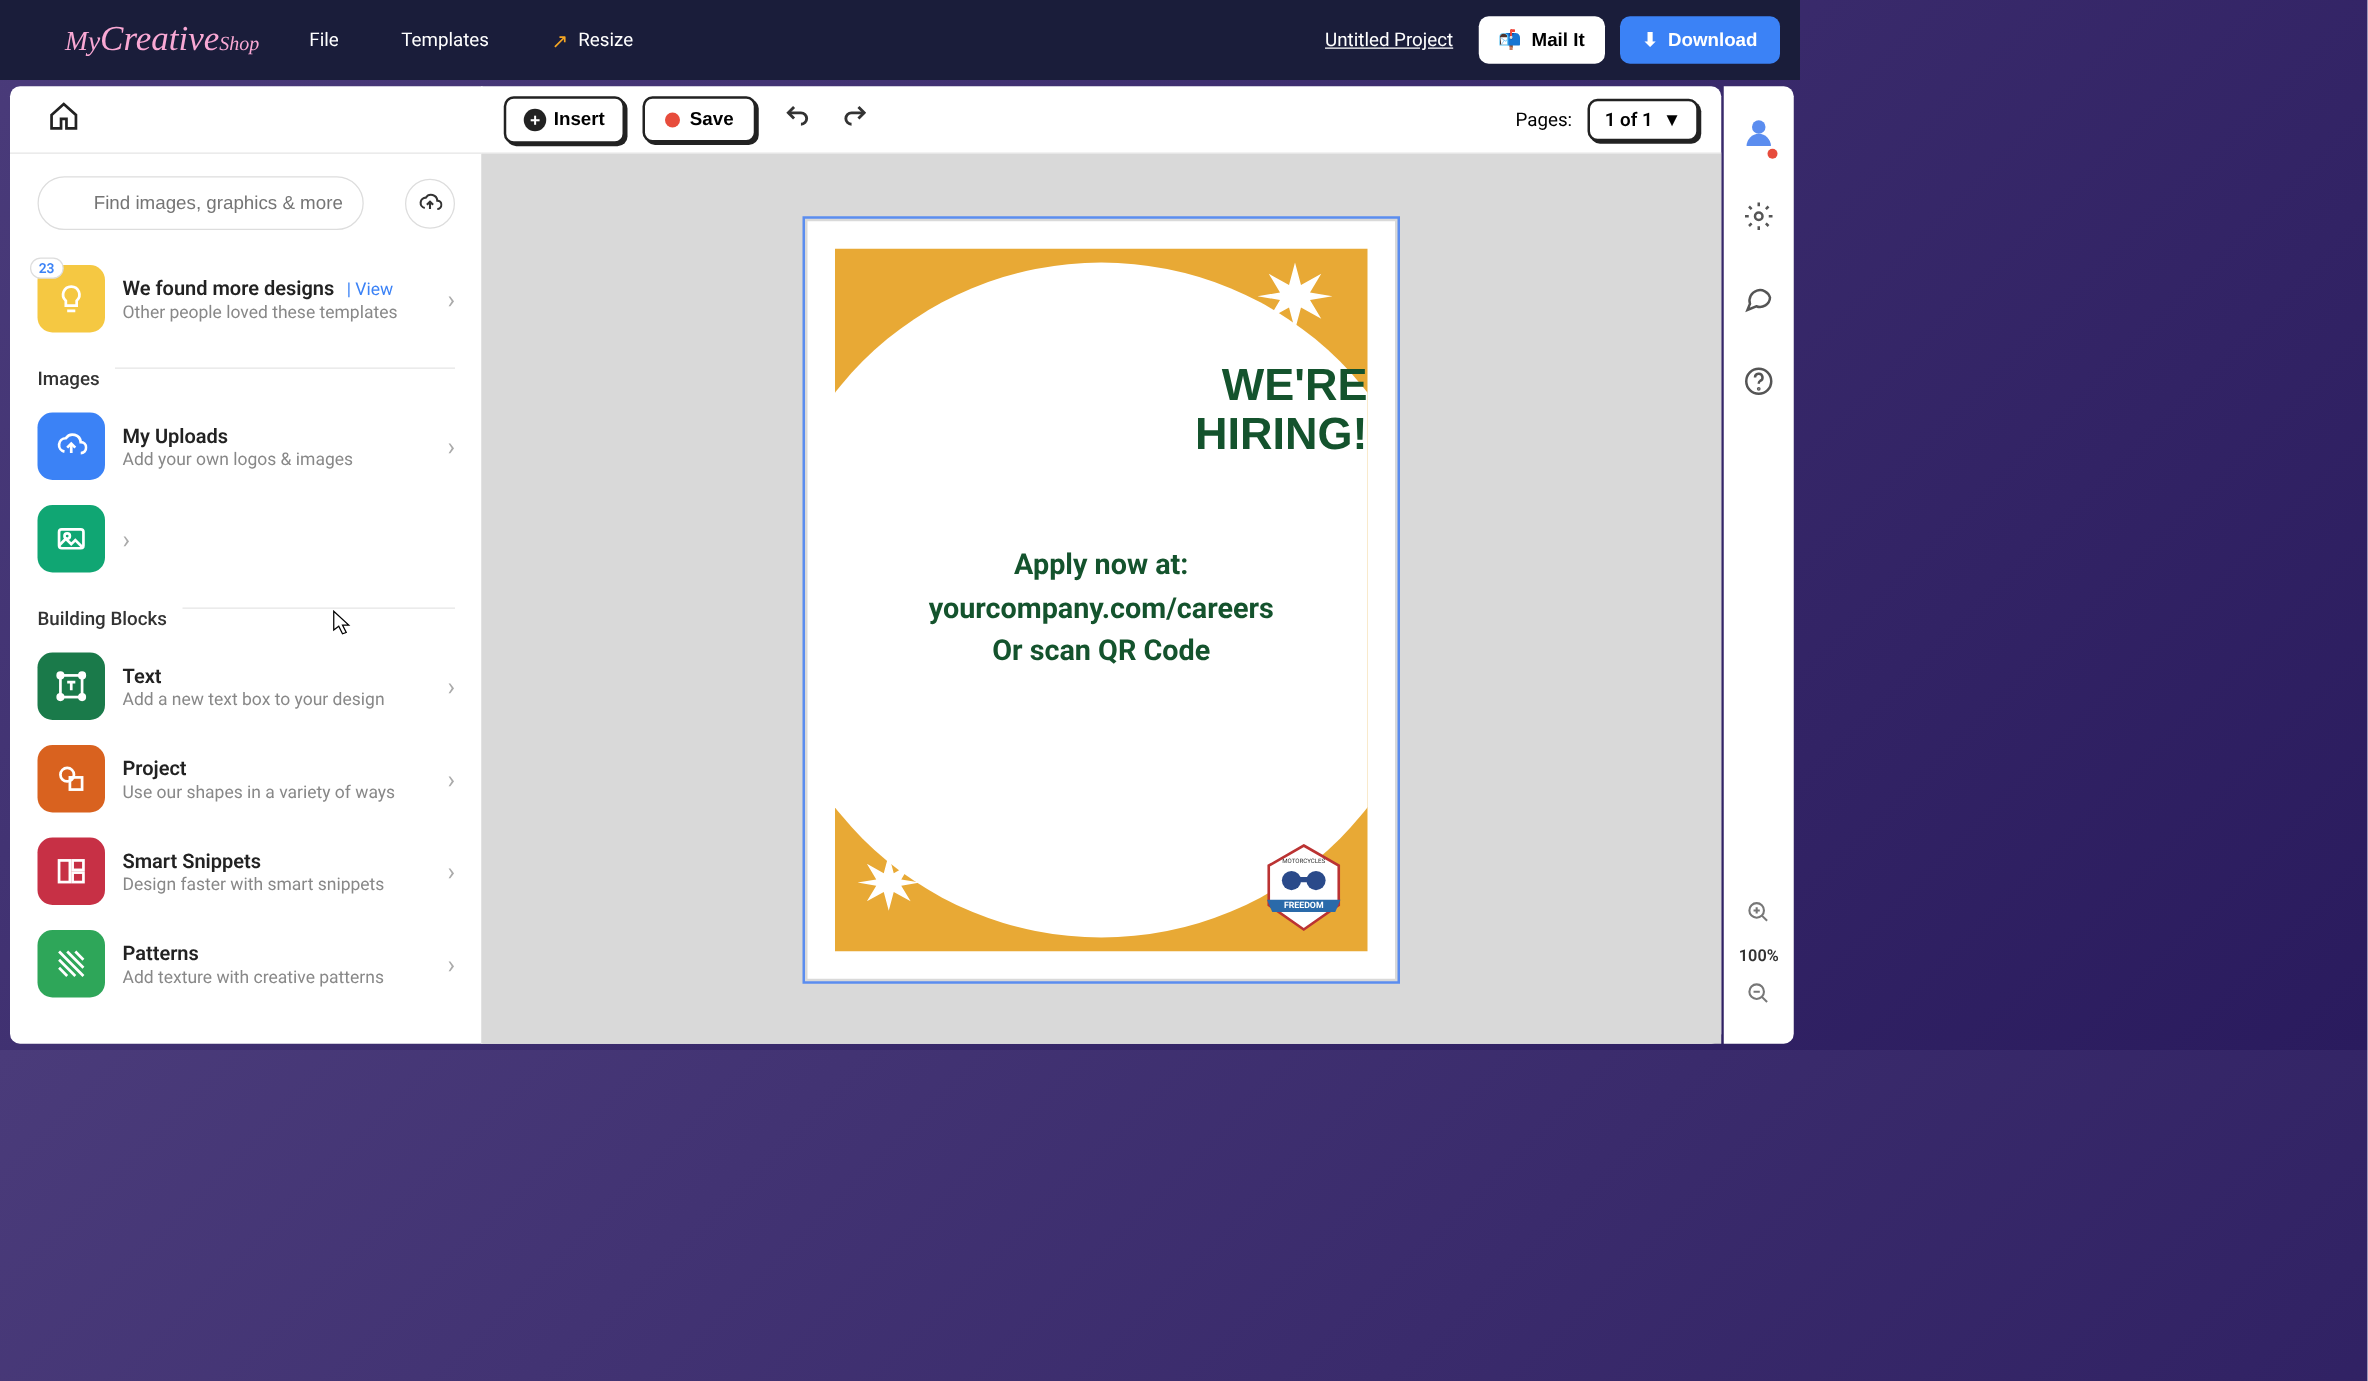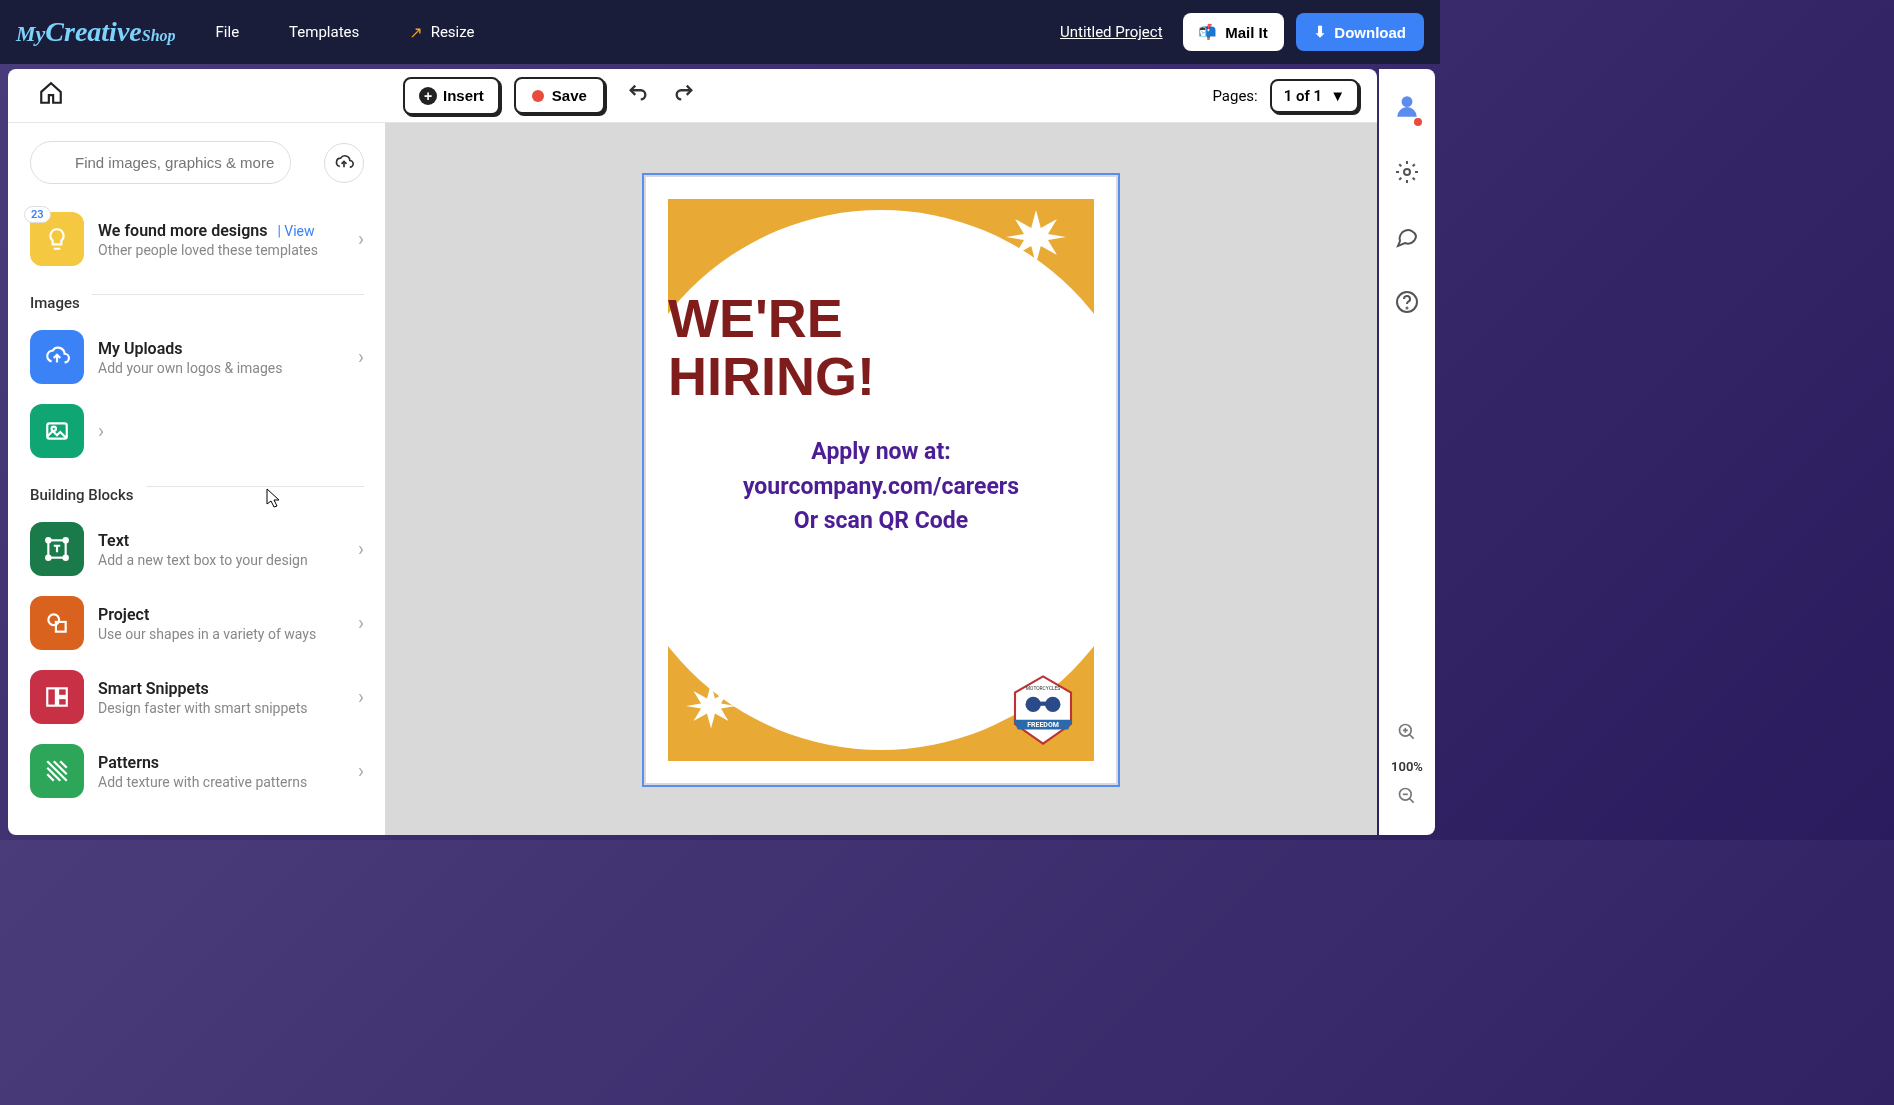--- a/index.html
+++ b/index.html
@@ -1,18 +1,18 @@
 <!DOCTYPE html>
 <html><head>
 <meta charset="utf-8">
 <style>
 * { box-sizing: border-box; margin: 0; padding: 0; }
 body { font-family: -apple-system, BlinkMacSystemFont, 'Segoe UI', Roboto, sans-serif; background: linear-gradient(135deg, #4a3b7a 0%, #2a1b5e 100%); width: 1440px; height: 840px; overflow: hidden; }
 .header { height: 64px; background: #1a1d3a; display: flex; align-items: center; padding: 0 16px; }
-.logo { font-family: 'Brush Script MT', cursive; color: #7dd3fc; font-size: 22px; font-weight: bold; font-style: italic; margin-right: 40px; }
+.logo { font-family: 'Brush Script MT', cursive; color: #f9a8d4; font-size: 22px; font-weight: normal; font-style: italic; margin-right: 40px; margin-left: 36px; }
 .menu-item { color: #fff; font-size: 15px; margin-right: 50px; cursor: pointer; }
 .resize-item { display: flex; align-items: center; gap: 8px; }
 .resize-icon { color: #f5a623; font-size: 16px; }
 .spacer { flex: 1; }
 .project-name { color: #fff; font-size: 15px; text-decoration: underline; margin-right: 20px; }
 .btn-mail { background: #fff; border: none; border-radius: 8px; padding: 10px 16px; font-size: 15px; font-weight: 600; display: flex; align-items: center; gap: 8px; cursor: pointer; margin-right: 12px; }
 .btn-download { background: #3b82f6; color: #fff; border: none; border-radius: 8px; padding: 10px 18px; font-size: 15px; font-weight: 600; display: flex; align-items: center; gap: 8px; cursor: pointer; }
 .main-body { display: flex; height: 776px; padding: 5px 5px 5px 8px; gap: 0; }
 .sidebar { width: 378px; background: #fff; border-radius: 8px 0 0 8px; display: flex; flex-direction: column; overflow: hidden; }
 .home-row { height: 54px; border-bottom: 1px solid #e5e5e5; display: flex; align-items: center; padding: 0 30px; }
@@ -47,22 +47,22 @@
 .pages-label { font-size: 15px; font-weight: 400; margin-right: 12px; }
 .pages-dropdown { border: 2px solid #222; background: #fff; border-radius: 8px; padding: 6px 12px; font-weight: 600; display: flex; align-items: center; gap: 8px; cursor: pointer; box-shadow: 2px 2px 0 #222; font-size: 15px; }
 .canvas-scroll { flex: 1; overflow: auto; background: #d9d9d9; position: relative; display: flex; align-items: flex-start; justify-content: center; padding-top: 50px; }
 .canvas-scroll::-webkit-scrollbar { width: 14px; }
 .canvas-scroll::-webkit-scrollbar-thumb { background: #bbb; }
 .canvas-scroll::-webkit-scrollbar-track { background: #eaeaea; }
 .page-select { border: 2px solid #5b8def; padding: 2px; }
 .page-outer { width: 470px; height: 606px; background: #fff; padding: 22px; }
 .page-inner { width: 100%; height: 100%; background: #e8a935; position: relative; overflow: hidden; }
 .big-circle { position: absolute; width: 540px; height: 540px; background: #fff; border-radius: 50%; left: 50%; top: 50%; transform: translate(-50%, -50%); }
-.headline { position: absolute; left: 0; right: 0; top: 90px; text-align: left; font-size: 54px; font-weight: 800; line-height: 1.08; color: #7f1d1d; font-family: Arial, sans-serif; }
-.subtext { position: absolute; left: 0; right: 0; top: 236px; text-align: center; font-size: 23px; font-weight: 700; color: #4c1d95; line-height: 1.5; }
+.headline { position: absolute; left: 0; right: 0; top: 90px; text-align: right; font-size: 36px; font-weight: 800; line-height: 1.08; color: #14532d; font-family: Arial, sans-serif; }
+.subtext { position: absolute; left: 0; right: 0; top: 236px; text-align: center; font-size: 23px; font-weight: 700; color: #14532d; line-height: 1.5; }
 .star { position: absolute; fill: #fff; }
 .logo-badge { position: absolute; bottom: 16px; right: 16px; width: 70px; height: 70px; }
 .right-rail { width: 56px; background: #fff; border-radius: 0 8px 8px 0; display: flex; flex-direction: column; align-items: center; padding: 24px 0; gap: 36px; margin-left: 2px; position: relative; }
 .rail-icon { font-size: 22px; color: #555; cursor: pointer; }
 .avatar-icon { position: relative; }
 .avatar-dot { position: absolute; bottom: -2px; right: -2px; width: 8px; height: 8px; background: #e74c3c; border-radius: 50%; }
 .zoom-group { margin-top: auto; display: flex; flex-direction: column; align-items: center; gap: 12px; }
 .zoom-label { font-size: 13px; font-weight: 600; color: #333; }
 .cursor-ptr { position: absolute; left: 258px; top: 286px; pointer-events: none; }
 </style>

